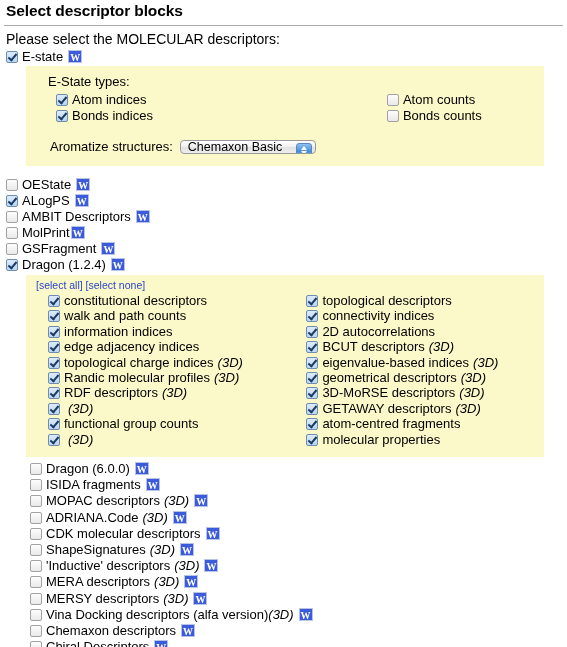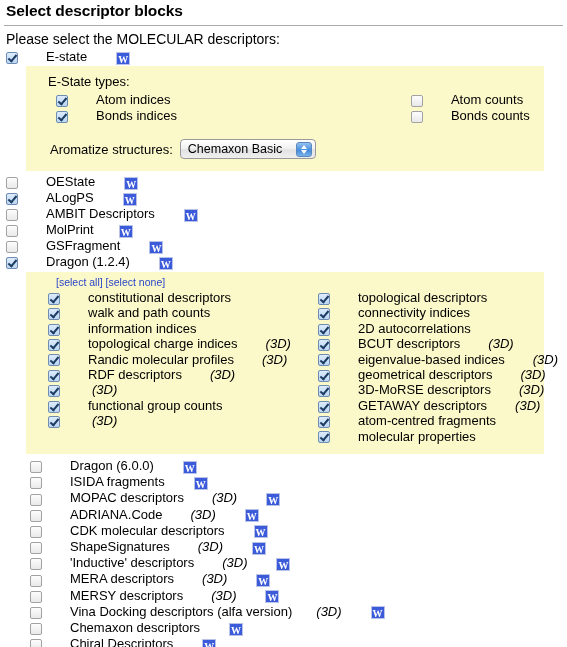--- a/index.html
+++ b/index.html
@@ -36,25 +36,24 @@
   }
   .intro {
     font-size: 14px;
     line-height: 15px;
     margin: 0 0 2px 2px;
   }
 
   
   .row {
     display: flex;
-    align-items: center;
+    align-items: flex-start;
     line-height: 16px;
     font-size: 13px;
     white-space: nowrap;
-    gap: 24px;
   }
   .top-row { margin-left: 2px; }
 
   .cb {
     width: 12px;
     height: 12px;
     min-width: 12px;
     box-sizing: border-box;
     border-radius: 2px;
     margin: 2px 4px 0 0;
@@ -107,21 +106,21 @@
 
   
   .panel {
     background: #fbf8c9;
     margin: 2px 19px 2px 22px;
     box-sizing: border-box;
   }
   .panel-estate {
     padding: 8px 0 12px 0;
     margin-top: 1px;
-    margin-bottom: 3px;
+    margin-bottom: 11px;
   }
   .panel-head {
     margin: 0 0 2px 22px;
     font-size: 13px;
     line-height: 16px;
   }
   .estate-cols {
     display: flex;
     margin-left: 30px;
   }
@@ -132,21 +131,21 @@
     align-items: center;
     margin: 15px 0 0 24px;
   }
   .aromatize-label { font-size: 13px; margin-right: 7px; }
 
   
   .select-box {
     position: relative;
     display: inline-flex;
     align-items: center;
-    height: 20px;
+    height: 14px;
     width: 136px;
     box-sizing: border-box;
     border: 1px solid #999999;
     border-radius: 4px;
     background: linear-gradient(180deg, #ffffff 0%, #f2f2f2 45%, #e2e2e2 55%, #efefef 100%);
     padding: 0 26px 0 7px;
     font-size: 12.5px;
     color: #000;
     overflow: hidden;
   }
@@ -178,21 +177,21 @@
     border-top: 4px solid #ffffff;
   }
 
   
   .panel-dragon {
     padding: 4px 0 10px 0;
     margin-top: 2px;
     margin-bottom: 4px;
   }
   .select-links {
-    margin: 0 0 1px 30px;
+    margin: 0 0 1px 10px;
     font-size: 10.5px;
     color: #2a45c8;
     line-height: 13px;
   }
   .select-links a {
     color: #2a45c8;
     text-decoration: none;
   }
   .dragon-cols {
     display: flex;
@@ -302,20 +301,24 @@
         <div class="row">
           <span class="cb checked"></span>
           <span class="lbl">walk and path counts</span>
         </div>
         <div class="row">
           <span class="cb checked"></span>
           <span class="lbl">information indices</span>
         </div>
         <div class="row">
           <span class="cb checked"></span>
+          <span class="lbl">edge adjacency indices</span>
+        </div>
+        <div class="row">
+          <span class="cb checked"></span>
           <span class="lbl">topological charge indices</span>
           <span class="three-d">(3D)</span>
         </div>
         <div class="row">
           <span class="cb checked"></span>
           <span class="lbl">Randic molecular profiles</span>
           <span class="three-d">(3D)</span>
         </div>
         <div class="row">
           <span class="cb checked"></span>

